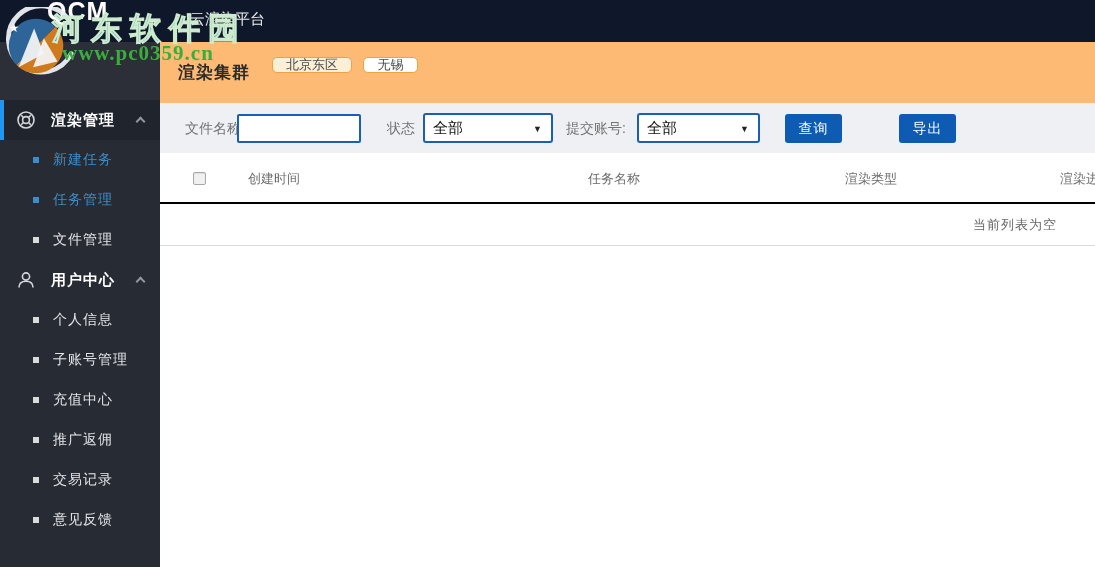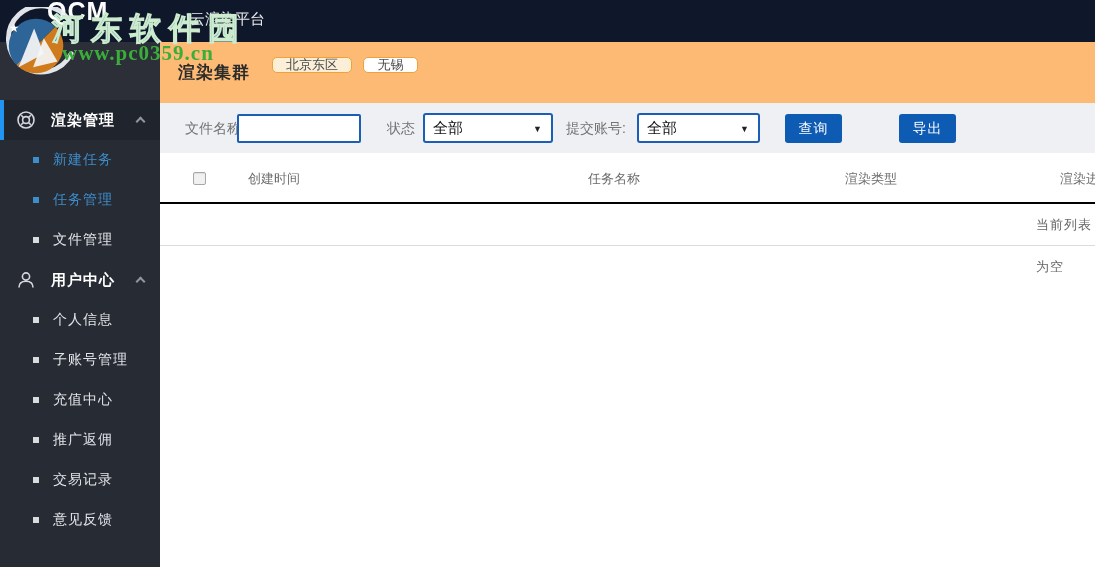--- a/index.html
+++ b/index.html
@@ -52,21 +52,21 @@
   #btn-export { left:695px;margin-left:44px; }
 
   .thead-row { position:relative; height:51px; border-bottom:2px solid #000000; background:#fff; }
   .th { position:absolute; top:0; height:51px; line-height:51px; font-size:13px; color:#6b6b6b; white-space:nowrap; }
   #th-create { left:88px; }
   #th-task { left:428px; }
   #th-type { left:685px; }
   #th-progress { left:900px; }
   .checkbox { position:absolute; left:33px; top:19px; width:13px; height:13px; background:#f1f1f1; border:1px solid #a8a8a8; border-radius:2px; box-shadow:inset 0 1px 1px rgba(0,0,0,.08); cursor:pointer; }
   .empty-row { position:relative; height:42px; border-bottom:1px solid #dcdcdc; background:#fff; }
-  .empty-text { position:absolute; left:876px; top:0; height:42px; line-height:42px; font-size:13px; color:#666; letter-spacing:1px; }
+  .empty-text { position:absolute; left:813px; top:0; height:42px; line-height:42px; font-size:13px; color:#666; letter-spacing:1px; }
 
   
   .watermark { position:absolute; left:0; top:0; z-index:50; pointer-events:none; }
   .wm-site { position:absolute; left:52px; top:8px; font-size:31px; font-weight:bold; color:#2e77bb; letter-spacing:8px; -webkit-text-stroke:1px #cdeccd; text-shadow:0 0 1px #cdeccd; white-space:nowrap; }
   .wm-url { position:absolute; left:62px; top:41px; font-family:"Liberation Serif","DejaVu Serif",serif; font-size:21px; font-weight:bold; color:#3aae3a; letter-spacing:1px; white-space:nowrap; }
   .wm-logo { position:absolute; left:1px; top:7px; }
 </style>
 </head>
 <body>
 

